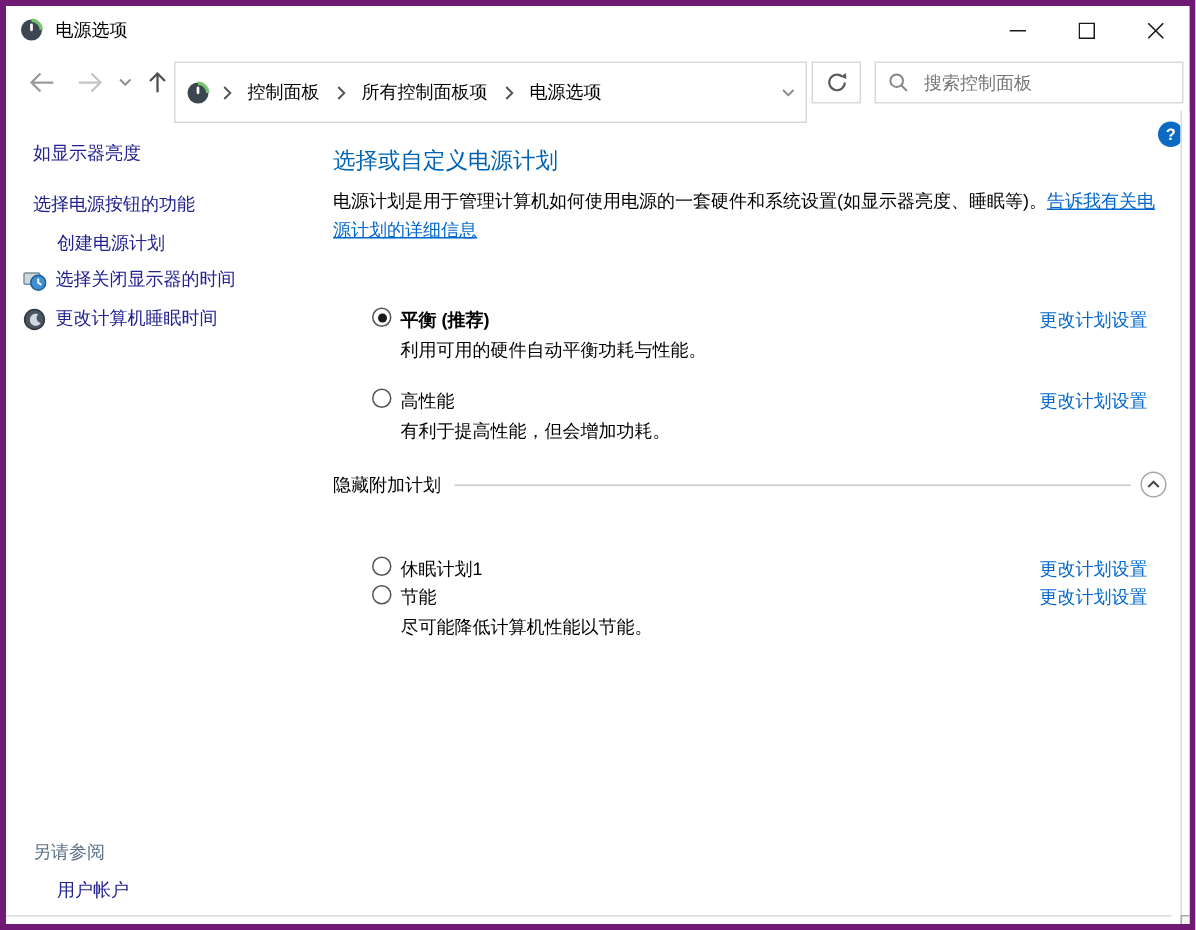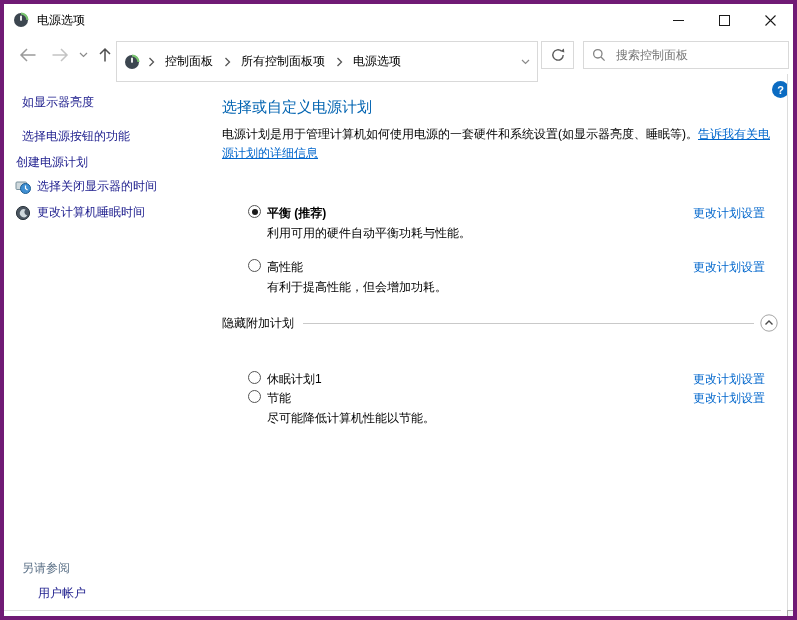--- a/index.html
+++ b/index.html
@@ -152,21 +152,21 @@
       <svg width="14" height="14" viewBox="0 0 14 14">
         <circle cx="5.8" cy="5.8" r="4.2" fill="none" stroke="#848484" stroke-width="1.3"></circle>
         <line x1="9" y1="9" x2="12.6" y2="12.6" stroke="#848484" stroke-width="1.3"></line>
       </svg>
       <input type="text" placeholder="搜索控制面板" style="">
     </div>
   </div>
 
   <div class="side-link" style="left:18px; top:90px;">如显示器亮度</div>
   <div class="side-link" style="left:18px; top:124px;">选择电源按钮的功能</div>
-  <div class="side-link" style="left:12px; top:150px;">创建电源计划</div>
+  <div class="side-link" style="left:34px; top:150px;">创建电源计划</div>
 
   <div class="side-link side-task" style="left:11px; top:200px;">
     <svg width="16" height="16" viewBox="0 0 16 16">
       <circle cx="8" cy="8" r="6.6" fill="#4a5560" stroke="#2e3840"></circle>
       <path d="M10.6 4.6 a4 4 0 1 0 1.6 5.8 a3.3 3.3 0 0 1 -1.6 -5.8" fill="#cfd8dc"></path>
     </svg>
     <span>更改计算机睡眠时间</span>
   </div>
 
   <div class="side-link side-task" style="left:11px; top:174px;">

